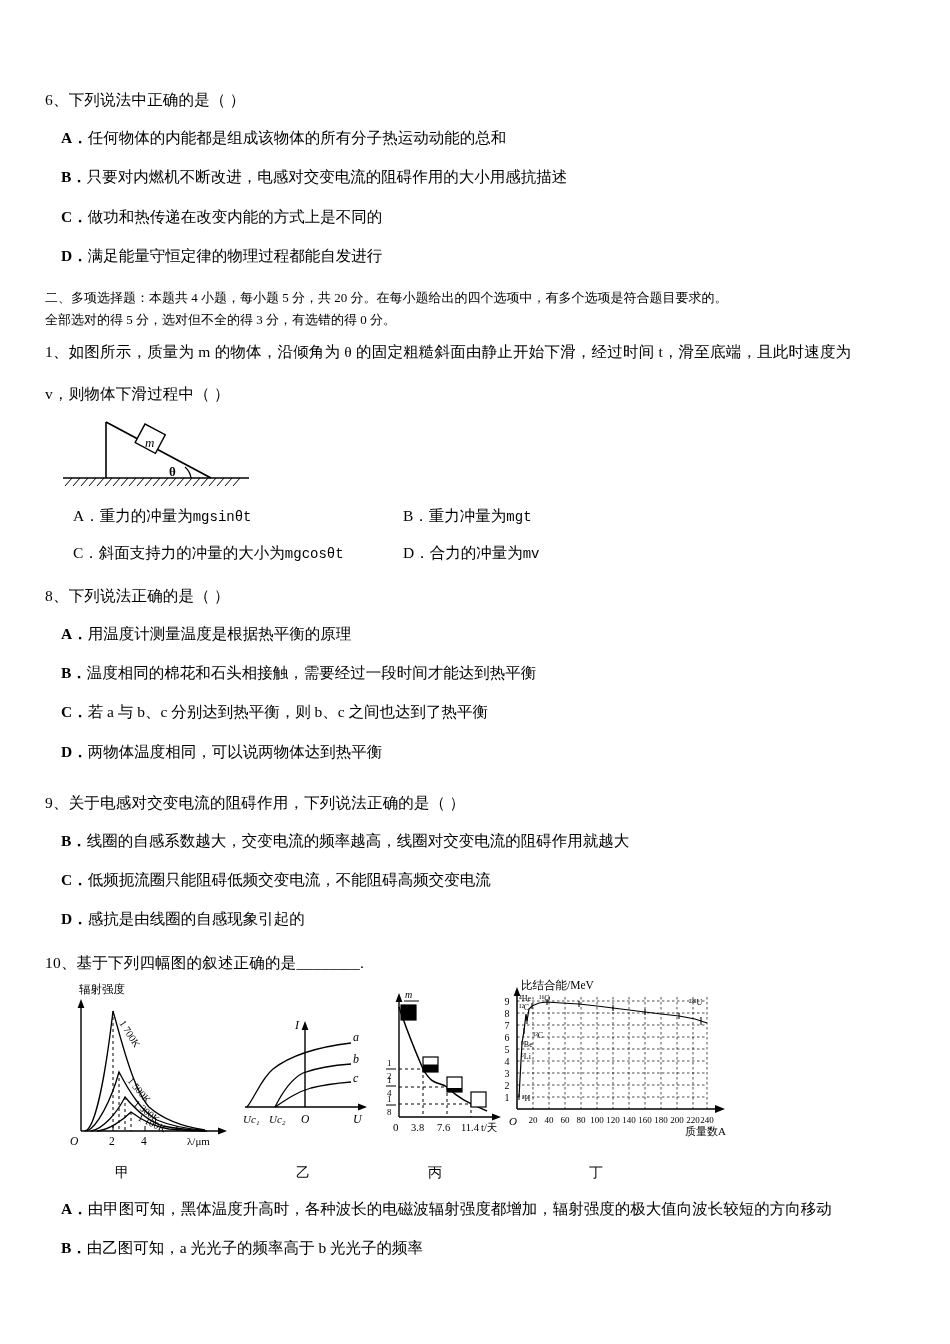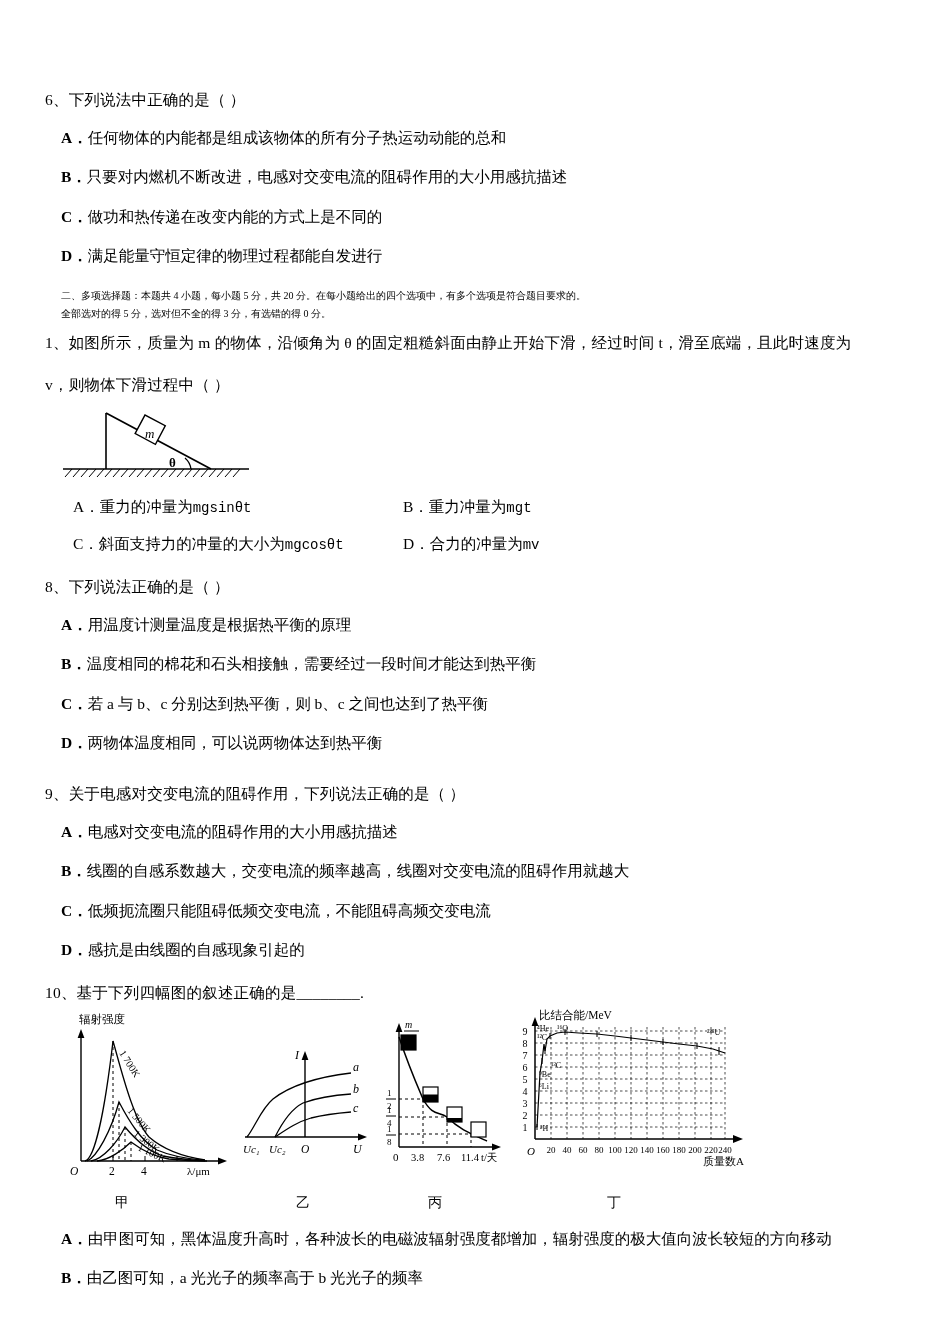--- a/index.html
+++ b/index.html
@@ -44,23 +44,23 @@
   }
   .opt .lbl, .qline .lbl {
     font-weight: bold;
     font-family: "Liberation Serif", serif;
   }
   .mono {
     font-family: "Liberation Mono", "DejaVu Sans Mono", monospace;
     font-size: 14px;
   }
   .section-note {
-    font-size: 10px;
+    font-size: 13px;
     line-height: 1.45;
-    margin: 0 0 3px 16px;
+    margin: 0 0 3px 0;
     letter-spacing: 0;
   }
   .twocol {
     display: flex;
     font-size: 15.5px;
     margin: 0 0 16px 0;
     padding-left: 16px;
   }
   .twocol > div:first-child { width: 330px; margin-left: 12px; }
 
@@ -72,21 +72,21 @@
   
   .charts-row {
     position: relative;
     margin: 4px 0 6px 0;
     height: 212px;
   }
   .chart-box { position: absolute; top: 0; }
   #chart-jia { left: 8px; }
   #chart-yi  { left: 198px; }
   #chart-bing{ left: 330px; }
-  #chart-ding{ left: 462px; }
+  #chart-ding{ left: 444px; }
 
   .cap {
     font-size: 14px;
     text-align: center;
   }
   svg { display: block; }
   svg text { font-family: "Liberation Serif", serif; }
 </style>
 </head>
 <body>
@@ -185,23 +185,20 @@
     </div>
     <div class="opt">
       <span class="lbl">C．</span><span>若 a 与 b、c 分别达到热平衡，则 b、c 之间也达到了热平衡</span>
     </div>
     <div class="opt" style="margin-bottom:28px">
       <span class="lbl">D．</span><span>两物体温度相同，可以说两物体达到热平衡</span>
     </div>
 
     <div class="qline">9、关于电感对交变电流的阻碍作用，下列说法正确的是（       ）</div>
     <div class="opt">
-      <span class="lbl">A．</span><span>电感对交变电流的阻碍作用的大小用感抗描述</span>
-    </div>
-    <div class="opt">
       <span class="lbl">B．</span><span>线圈的自感系数越大，交变电流的频率越高，线圈对交变电流的阻碍作用就越大</span>
     </div>
     <div class="opt">
       <span class="lbl">C．</span><span>低频扼流圈只能阻碍低频交变电流，不能阻碍高频交变电流</span>
     </div>
     <div class="opt" style="margin-bottom:20px">
       <span class="lbl">D．</span><span>感抗是由线圈的自感现象引起的</span>
     </div>
 
     <div class="qline" style="margin-bottom:0">10、基于下列四幅图的叙述正确的是________.</div>

